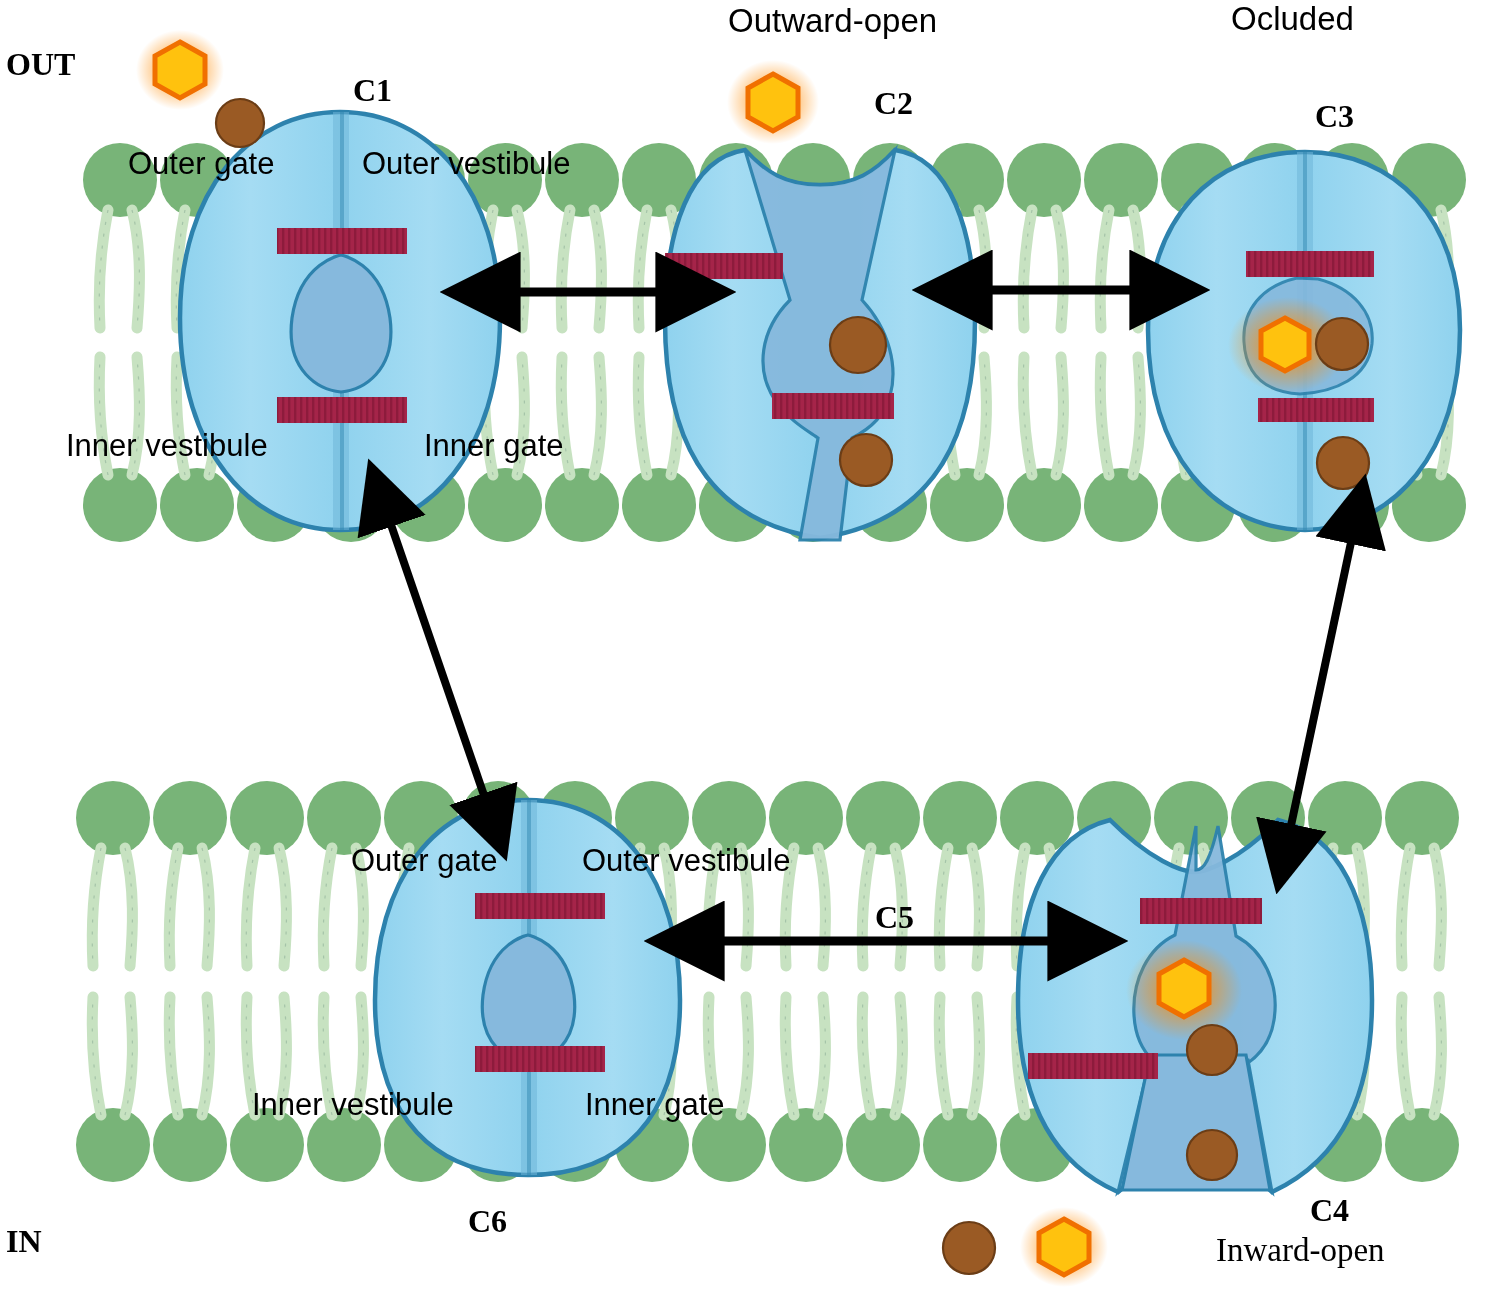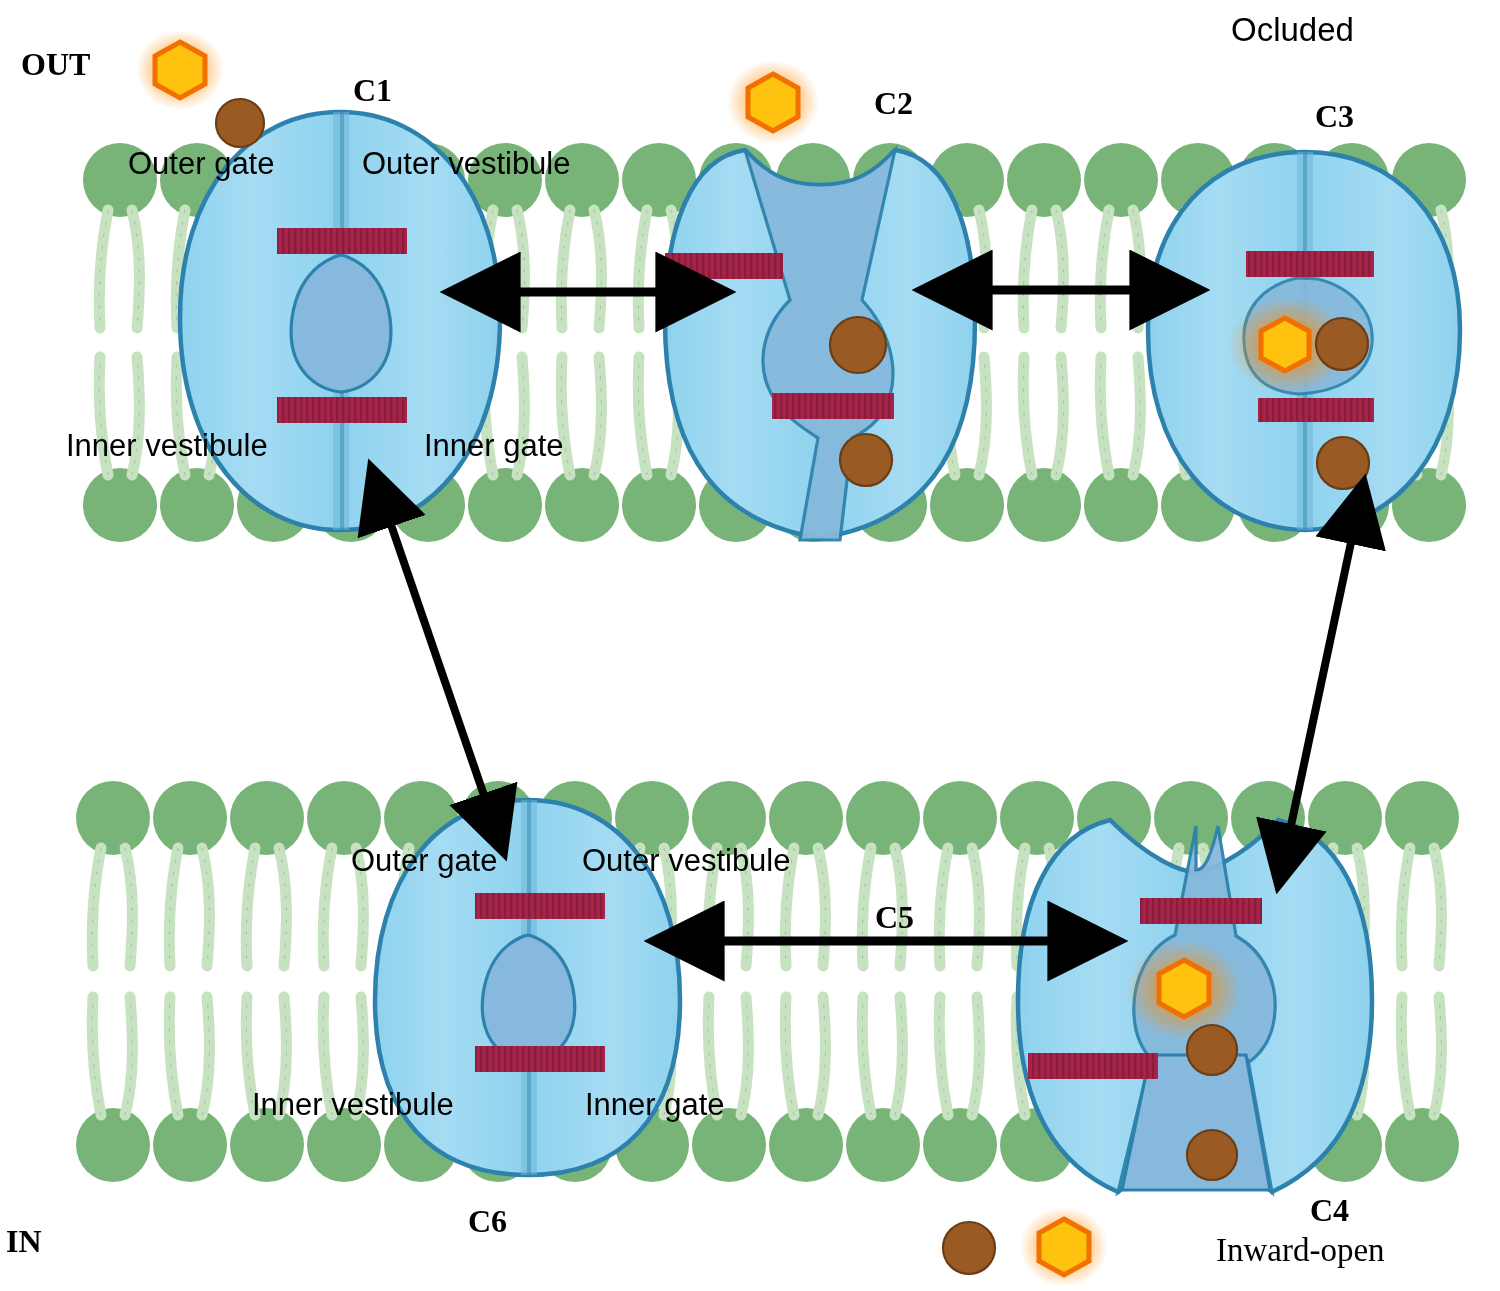--- a/index.html
+++ b/index.html
@@ -258,26 +258,27 @@
     <line x1="712" y1="941" x2="1060" y2="941" stroke="#000" stroke-width="9" marker-start="url(#arwL)" marker-end="url(#arwR)"></line>
   </g>
   <g>
     <line x1="388" y1="516" x2="487" y2="804" stroke="#000" stroke-width="8" marker-start="url(#arwL)" marker-end="url(#arwR)"></line>
   </g>
   <g>
     <line x1="1353" y1="533" x2="1289" y2="835" stroke="#000" stroke-width="8" marker-start="url(#arwL)" marker-end="url(#arwR)"></line>
   </g>
 </svg>
 
-<div class="lbl lbl-serif" style="left:6px;top:46px;margin-left:15px;">OUT</div>
+<div class="lbl lbl-serif" style="left:6px;top:46px;">OUT</div>
 
 <div class="lbl lbl-serif" style="left:6px;top:1199px;margin-top:24px;">IN</div>
 
-
-<div class="lbl lbl-state" style="left:1231px;top:11px;">Ocluded</div>
+<div class="lbl lbl-state" style="left:728px;top:2px;">Outward-open</div>
+
+<div class="lbl lbl-state" style="left:1231px;top:0;">Ocluded</div>
 
 <div class="lbl lbl-serif" style="left:353px;top:72px;">C1</div>
 
 <div class="lbl lbl-serif" style="left:874px;top:85px;">C2</div>
 
 <div class="lbl lbl-serif" style="left:1289px;top:98px;margin-left:26px;">C3</div>
 
 <div class="lbl lbl-serif" style="left:875px;top:899px;">C5</div>
 
 <div class="lbl lbl-serif" style="left:468px;top:1203px;">C6</div>

